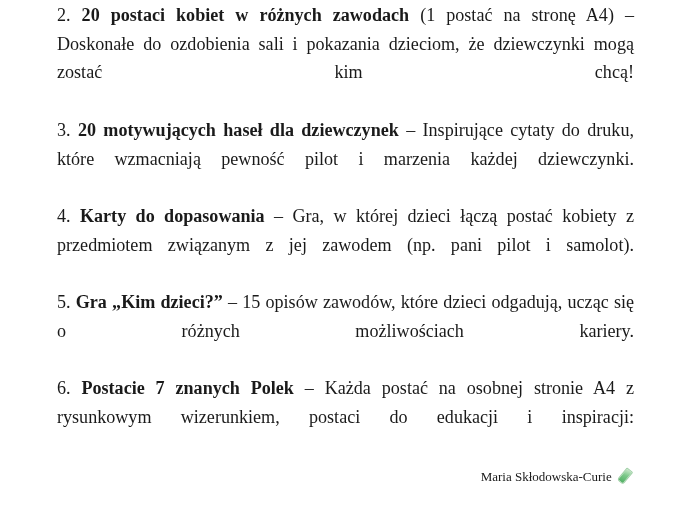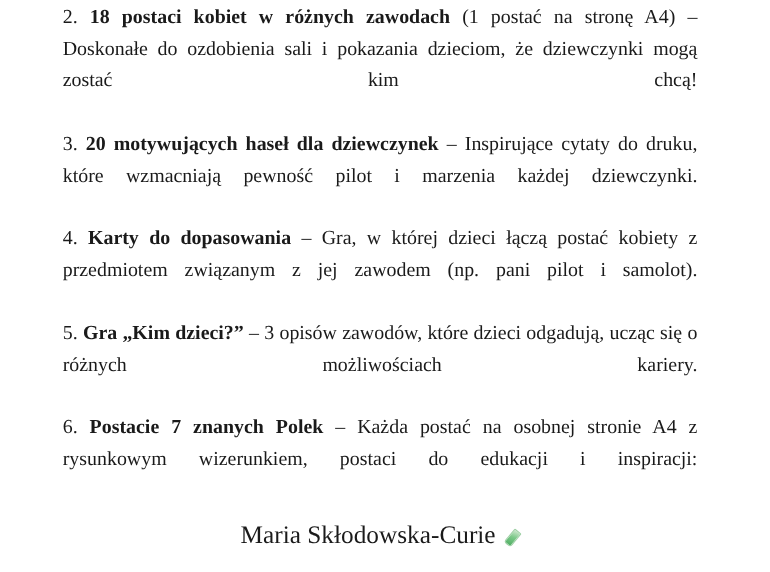--- a/index.html
+++ b/index.html
@@ -45,25 +45,25 @@
     display: inline-block;
     width: 100%;
   }
   .num {
     font-weight: normal;
   }
   .bold {
     font-weight: bold;
   }
   .nameline {
-    margin: 13px;
+    margin: 3px;
     padding: 0;
-    font-size: 23px;
+    font-size: 13px;
     line-height: 28.7px;
-    text-align: center;
+    text-align: right;
     white-space: nowrap;
     color: #1a1a1a;
   }
   
   .gl {
     display: inline-block;
     vertical-align: -2px;
     position: relative;
     margin-left: 2px;
   }
@@ -104,27 +104,27 @@
     border-right: 1px solid #b9c6d6;
     box-shadow: inset 0 0 0 0.5px #dde5ee;
   }
 </style>
 </head>
 <body>
 
 <div id="doc">
   <div class="page-body">
 
-    <p class="para"><span class="num">2.</span> <span class="bold">18 postaci kobiet w różnych zawodach</span><span> (1 postać na stronę A4) – Doskonałe do ozdobienia sali i pokazania dzieciom, że dziewczynki mogą zostać kim chcą!</span></p>
+    <p class="para"><span class="num">2.</span> <span class="bold">20 postaci kobiet w różnych zawodach</span><span> (1 postać na stronę A4) – Doskonałe do ozdobienia sali i pokazania dzieciom, że dziewczynki mogą zostać kim chcą!</span></p>
 
     <p class="para"><span class="num">3.</span> <span class="bold">20 motywujących haseł dla dziewczynek</span><span> – Inspirujące cytaty do druku, które wzmacniają pewność pilot i marzenia każdej dziewczynki.</span></p>
 
     <p class="para"><span class="num">4.</span> <span class="bold">Karty do dopasowania</span><span> – Gra, w której dzieci łączą postać kobiety z przedmiotem związanym z jej zawodem (np. pani pilot i samolot).</span></p>
 
-    <p class="para"><span class="num">5.</span> <span class="bold">Gra „Kim dzieci?”</span><span> – 3 opisów zawodów, które dzieci odgadują, ucząc się o różnych możliwościach kariery.</span></p>
+    <p class="para"><span class="num">5.</span> <span class="bold">Gra „Kim dzieci?”</span><span> – 15 opisów zawodów, które dzieci odgadują, ucząc się o różnych możliwościach kariery.</span></p>
 
     <p class="para"><span class="num">6.</span> <span class="bold">Postacie 7 znanych Polek</span><span> – Każda postać na osobnej stronie A4 z rysunkowym wizerunkiem, postaci do edukacji i inspiracji:</span></p>
 
     <p class="nameline"><span>Maria Skłodowska-Curie</span> <span class="gl gl-testtube"></span></p>
 
 
     <p class="nameline"> </p>
 
   </div>
 </div>

